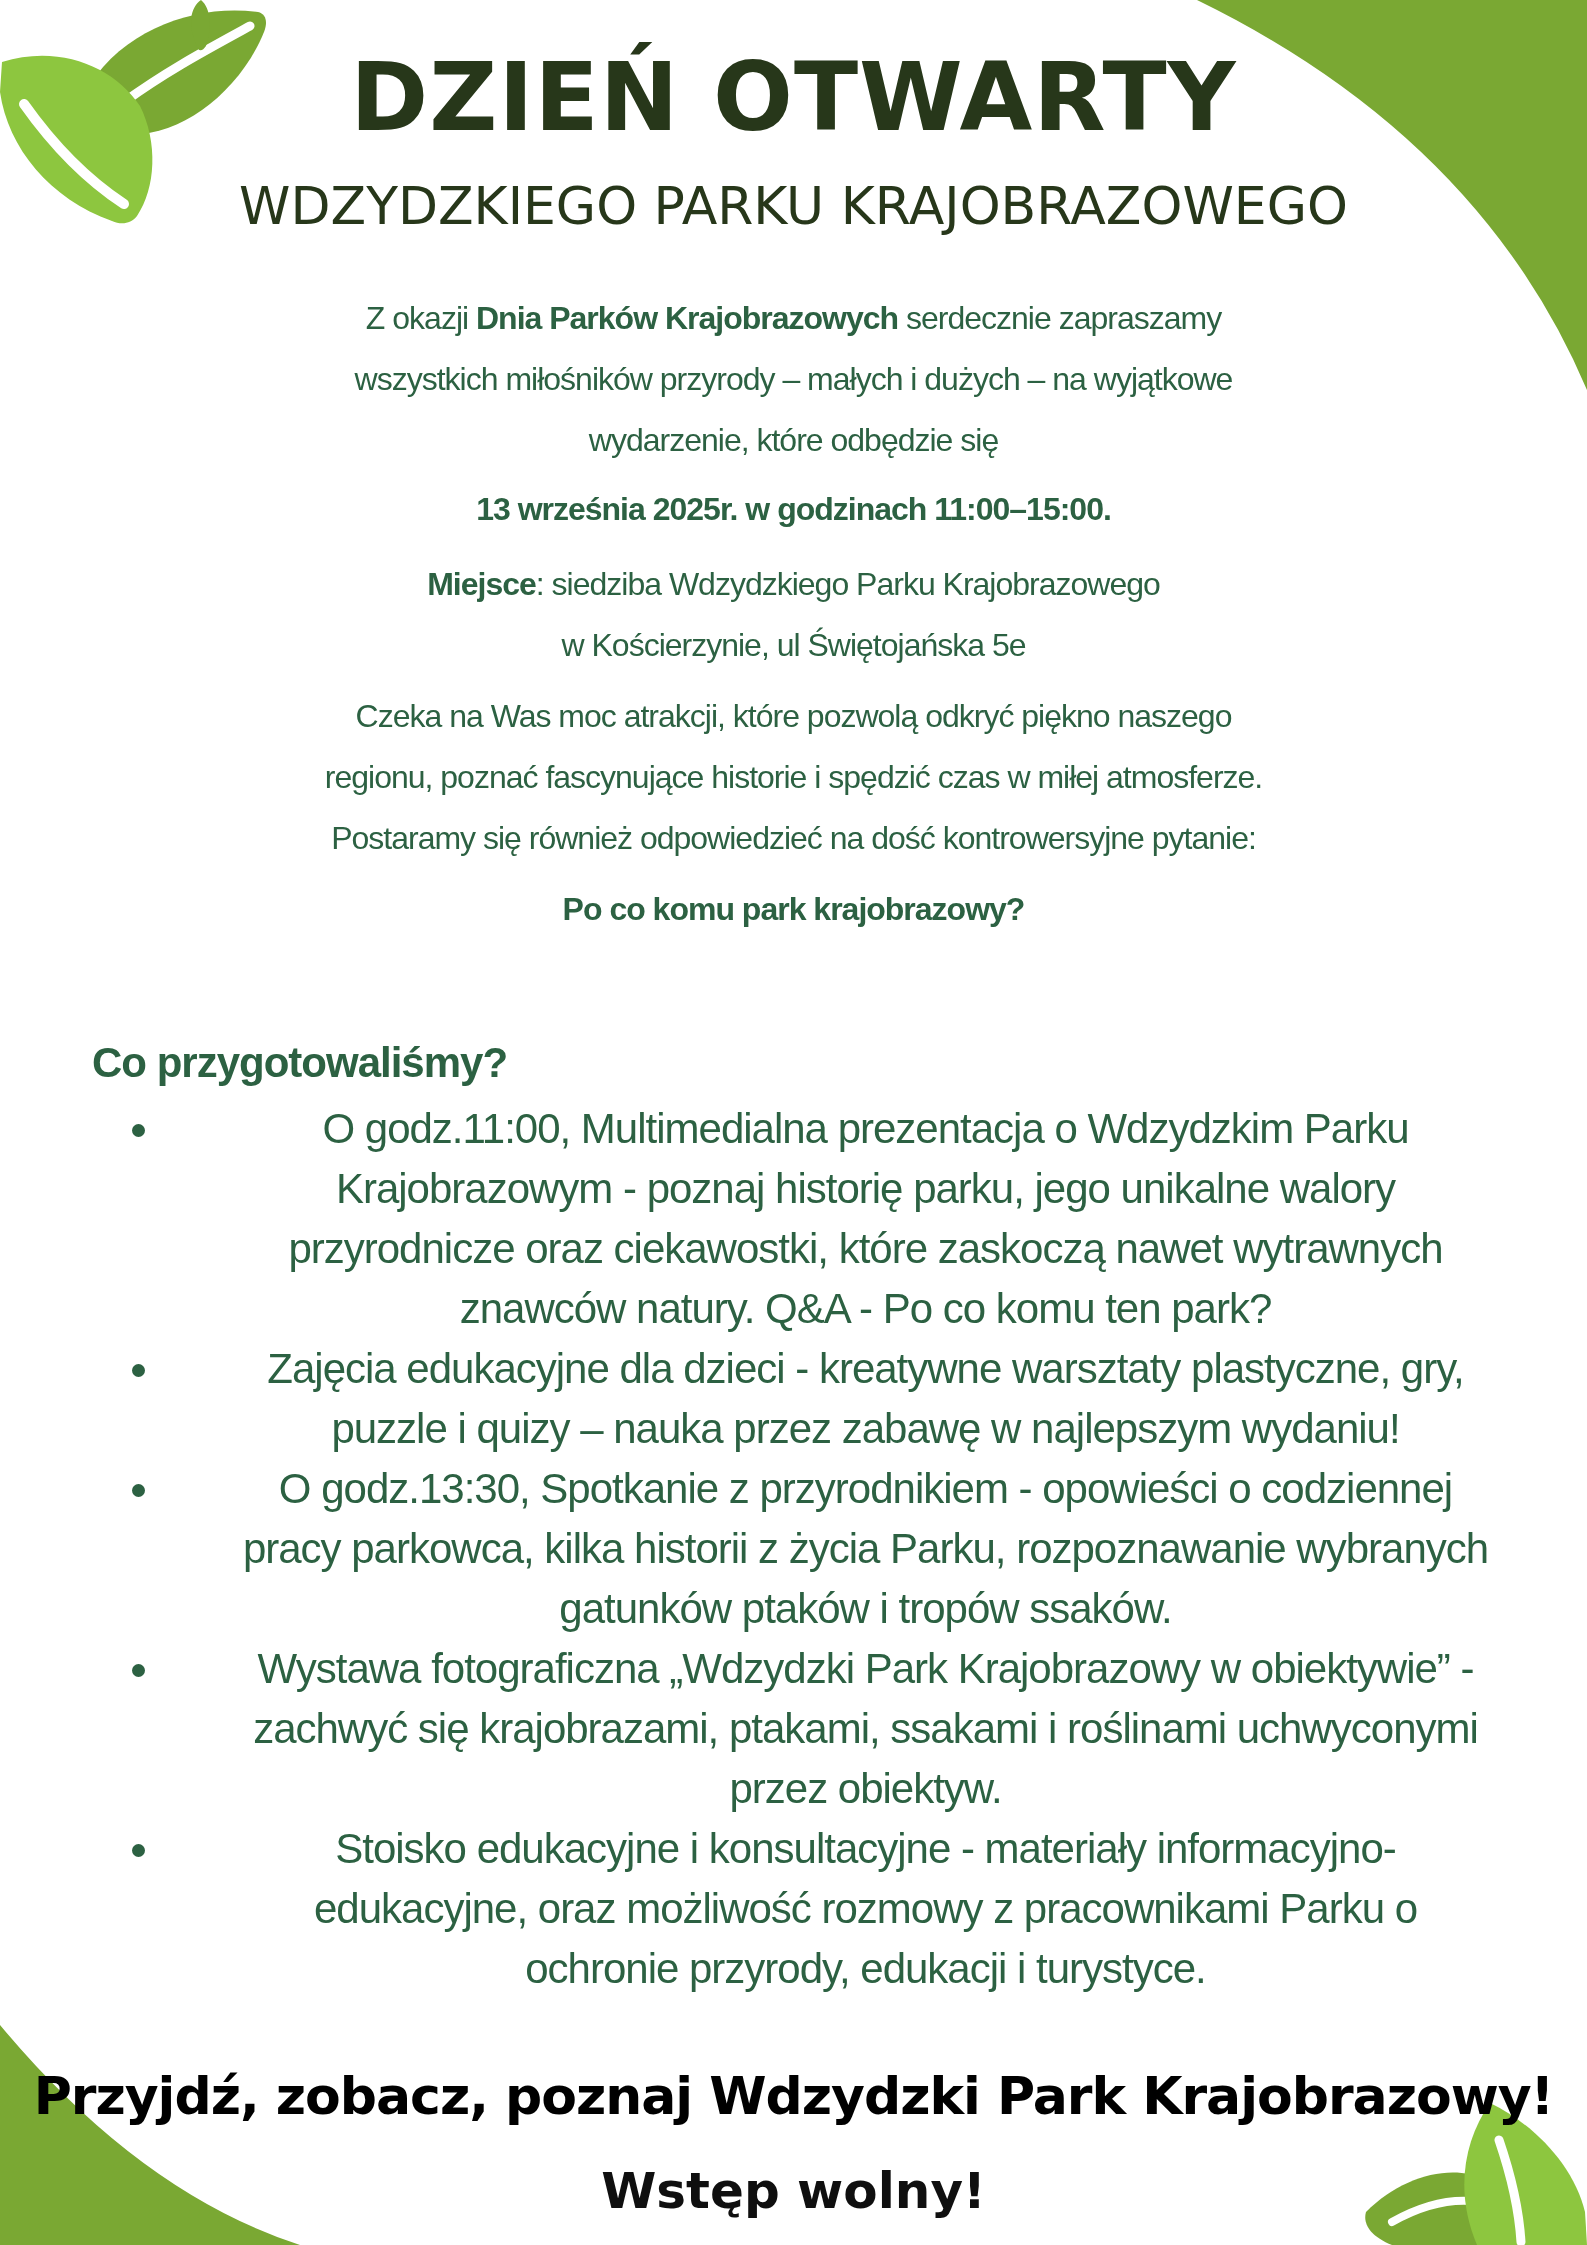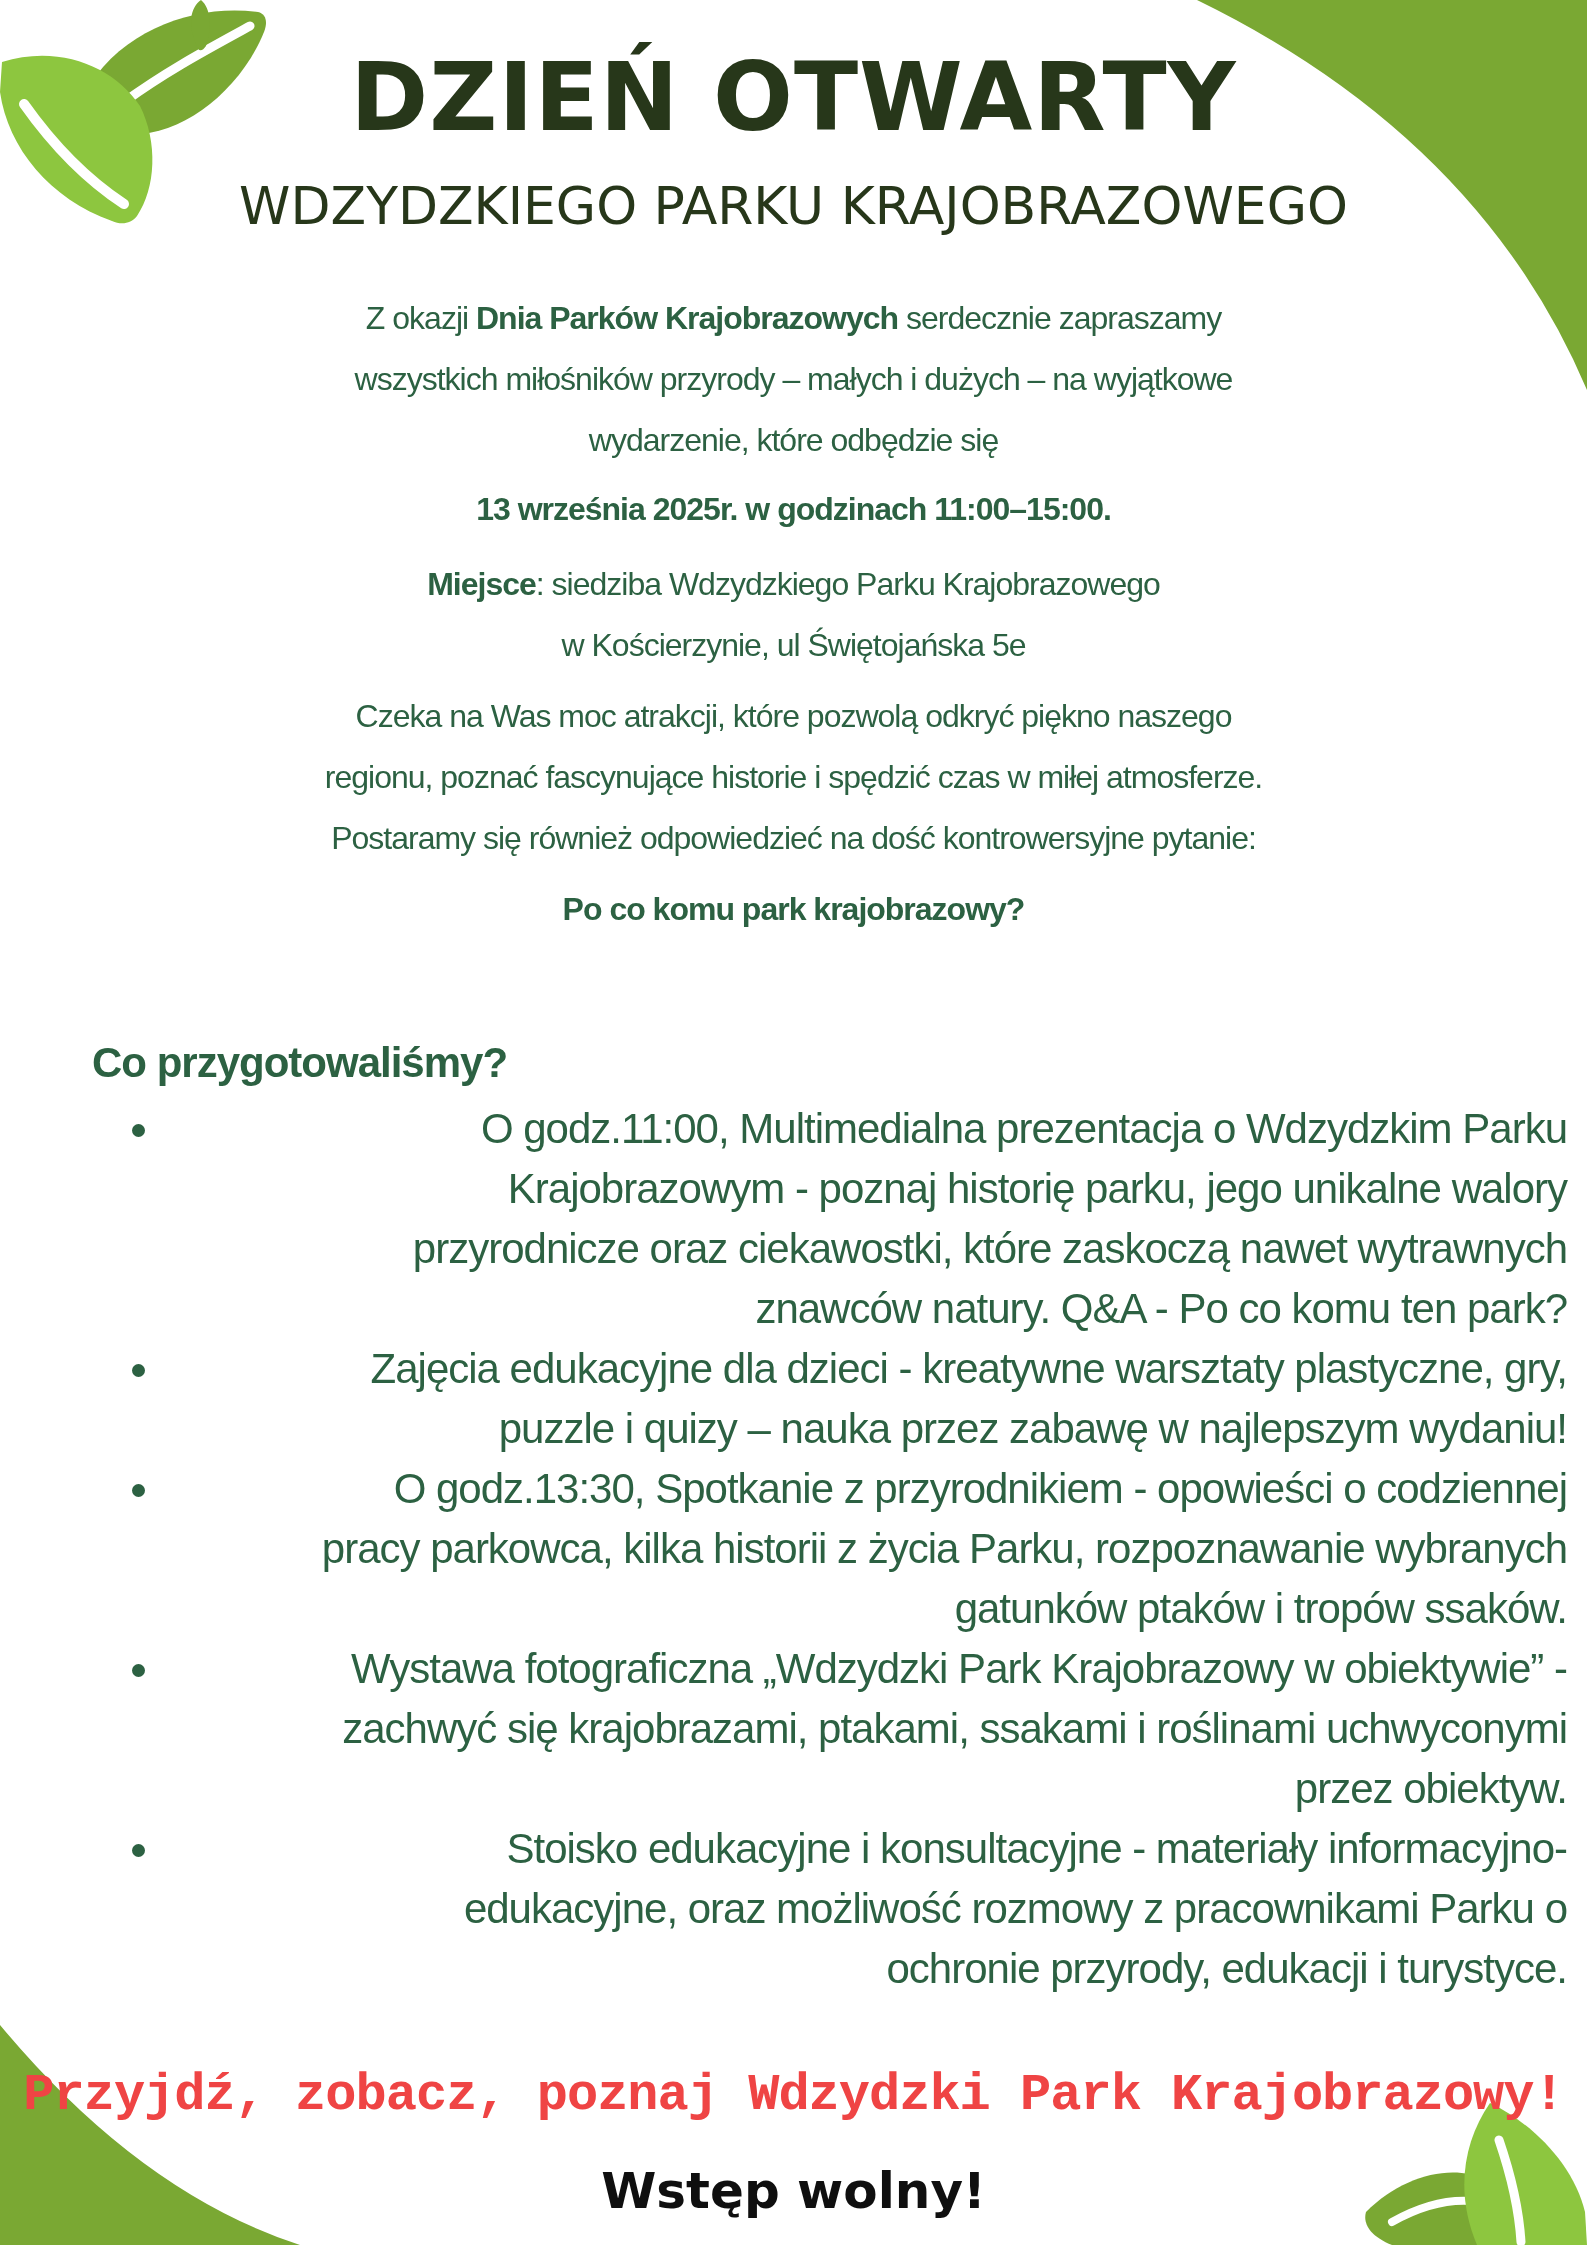--- a/index.html
+++ b/index.html
@@ -41,21 +41,21 @@
   .question{margin-top:10px;font-weight:bold;}
   .prepared{
     margin:92px 0 0 92px;
     text-align:left;
     font-weight:bold;
     font-size:42px;line-height:61px;letter-spacing:-1px;
   }
   ul.bullets{
     margin:6px 20px 0 118px;
     padding-left:46px;
-    text-align:right;
+    text-align:center;
     list-style:disc outside;
   }
   ul.bullets li{
     font-size:42px;line-height:60px;letter-spacing:-1px;
   }
   ul.bullets li div{white-space:nowrap;}
   .footer1{
     margin-top:64px;
     font-family:"DejaVu Sans",sans-serif;
     font-weight:bold;
@@ -146,17 +146,17 @@
         <div>zachwyć się krajobrazami, ptakami, ssakami i roślinami uchwyconymi</div>
         <div>przez obiektyw.</div>
       </li>
       <li>
         <div>Stoisko edukacyjne i konsultacyjne - materiały informacyjno-</div>
         <div>edukacyjne, oraz możliwość rozmowy z pracownikami Parku o</div>
         <div>ochronie przyrody, edukacji i turystyce.</div>
       </li>
     </ul>
 
-    <div class="footer1" style="color:#ef4444;font-family:Liberation Mono, monospace;">Przyjdź, zobacz, poznaj Wdzydzki Park Krajobrazowy!</div>
+    <div class="footer1" style="color:#000000;">Przyjdź, zobacz, poznaj Wdzydzki Park Krajobrazowy!</div>
     <div class="footer2" style="color:#0f0f0f;">Wstęp wolny!</div>
   </div>
 
 </div>
 
 </body></html>

